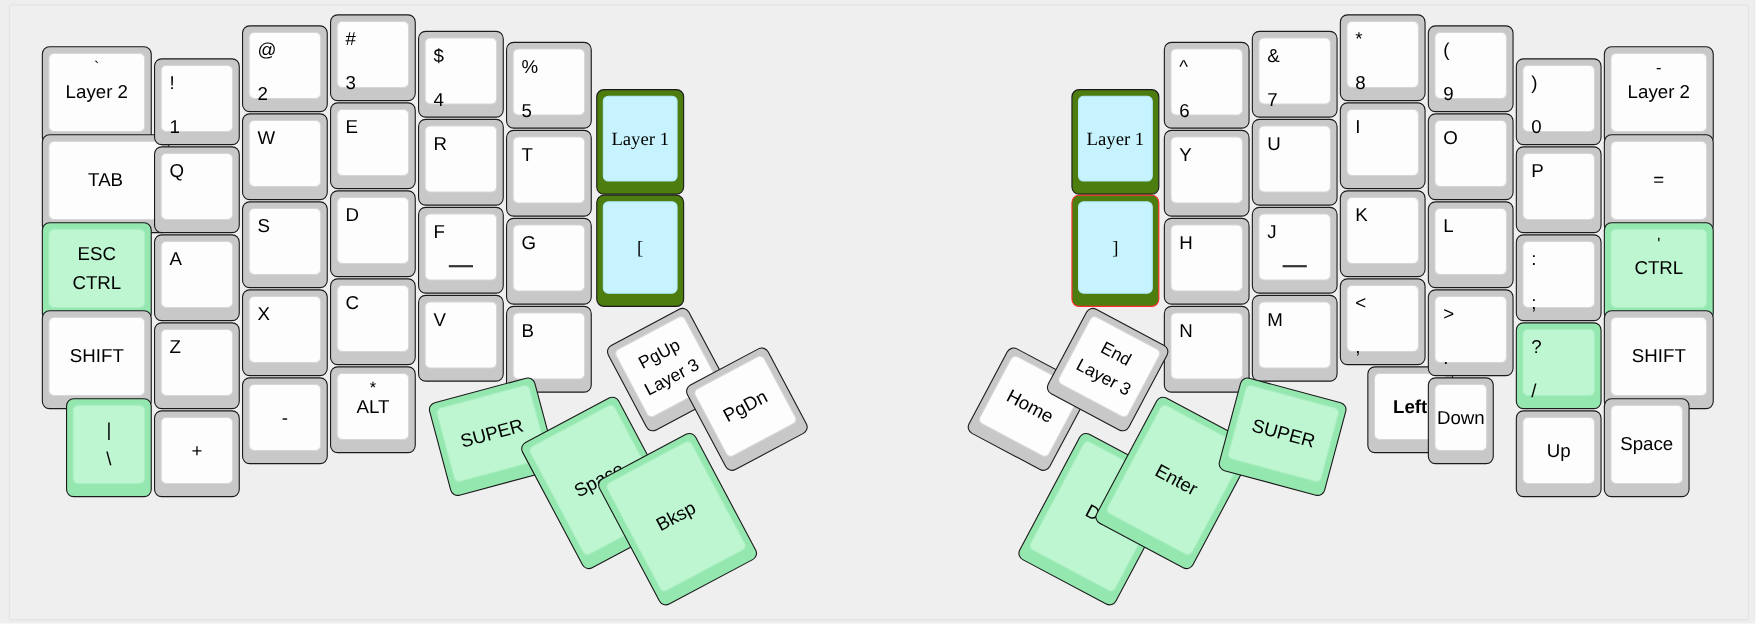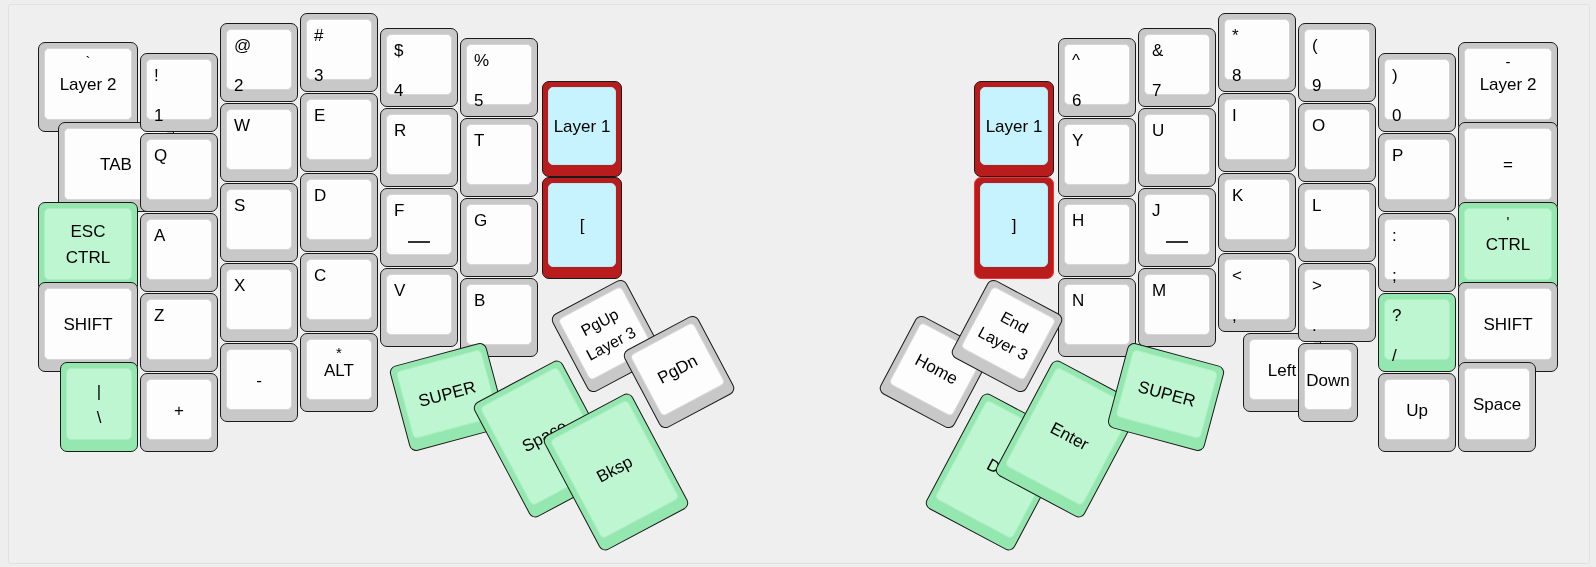--- a/index.html
+++ b/index.html
@@ -60,42 +60,42 @@
     position:absolute;
     left:50%;bottom:11px;
     width:22px;height:2px;
     margin-left:-11px;
     background:#333;
   }
 
   
   .key.green{background:#93e7af;}
   .key.green .cap{background:#bdf6d1;border-color:#a9eec0;}
-  .key.cyan{background:#b91c1c;}
+  .key.cyan{background:#4d7c0f;font-family:Liberation Serif, serif;}
   .key.cyan .cap{background:#c6f3fd;border-color:#b2ecfb;}
   .key.sel{border-color:#ff2d2d;}
 
   
   .key.rot{transform-origin:center center;}
 </style>
 </head>
 <body>
 
 <div id="stage">
   <div id="board">
 
     <div>
 
       <div class="key" style="left:29px;top:37px;width:100px;height:90px;">
         <div class="cap">
           <span class="lg topc">`</span>
           <span class="lg midc">Layer 2</span>
         </div>
       </div>
-      <div class="key" style="left:29px;top:117px;width:116px;height:90px;margin-left:20px;">
+      <div class="key" style="left:29px;top:117px;width:116px;height:90px;">
         <div class="cap">
           <span class="lg midc">TAB</span>
         </div>
       </div>
       <div class="key green" style="left:29px;top:197px;width:100px;height:90px;">
         <div class="cap">
           <span class="lg stack"><span>ESC</span><br><span>CTRL</span></span>
         </div>
       </div>
       <div class="key" style="left:29px;top:277px;width:100px;height:90px;">
@@ -347,21 +347,21 @@
         <div class="cap">
           <span class="lg tl">K</span>
         </div>
       </div>
       <div class="key" style="left:1209px;top:248px;width:78px;height:79px;">
         <div class="cap">
           <span class="lg tl">&lt;</span>
           <span class="lg bl">,</span>
         </div>
       </div>
-      <div class="key" style="left:1234px;top:328px;width:78px;height:79px;">
+      <div class="key" style="left:1234px;top:328px;width:78px;height:79px;font-weight:bold;">
         <div class="cap">
           <span class="lg midc">Left</span>
         </div>
       </div>
 
       <div class="key" style="left:1289px;top:18px;width:78px;height:79px;">
         <div class="cap">
           <span class="lg tl">(</span>
           <span class="lg bl">9</span>
         </div>

